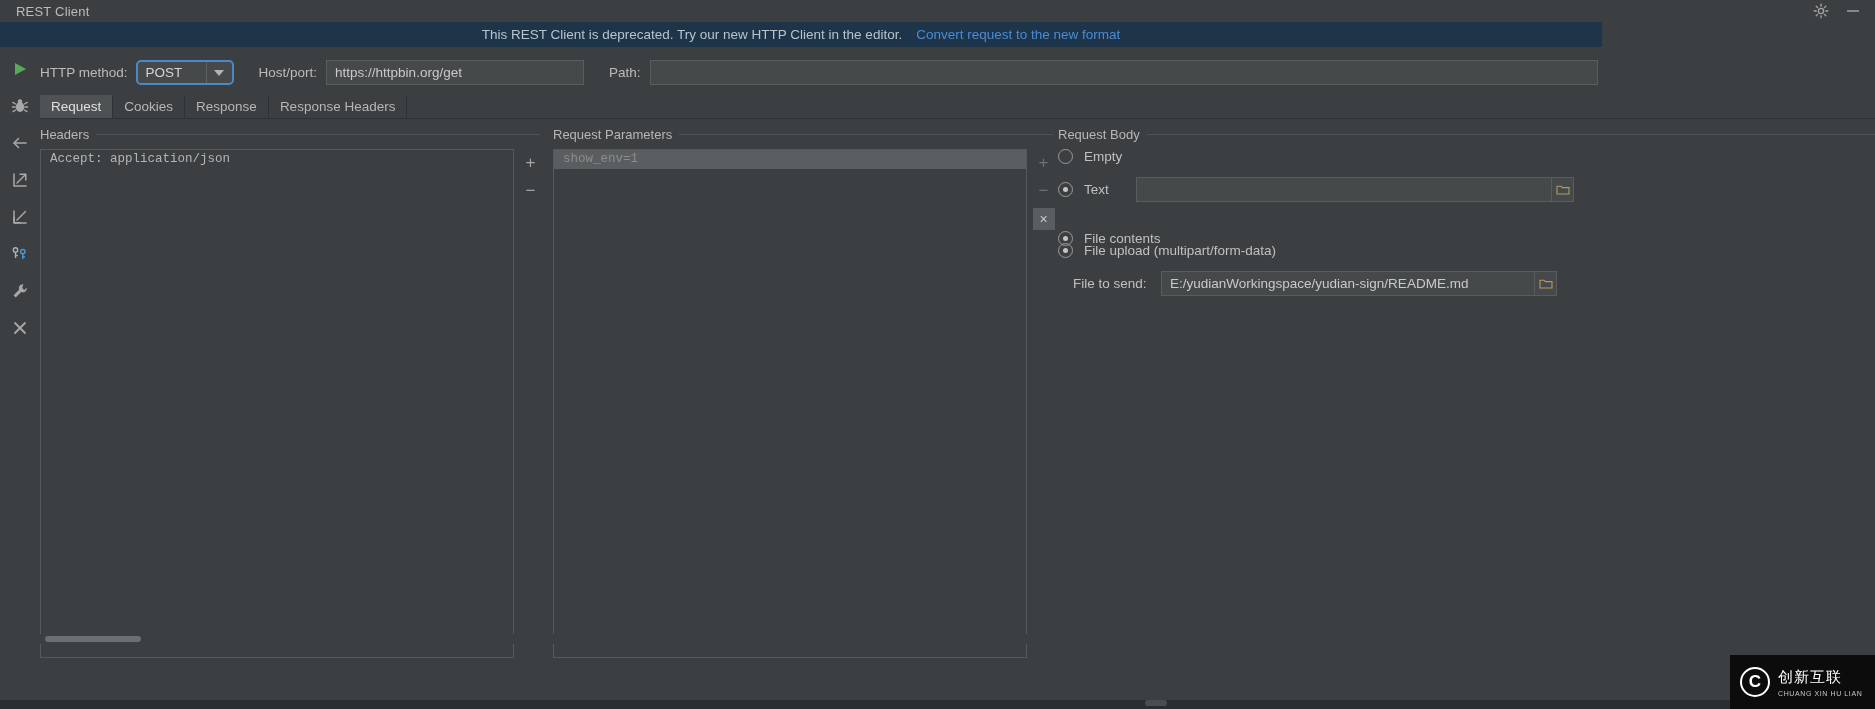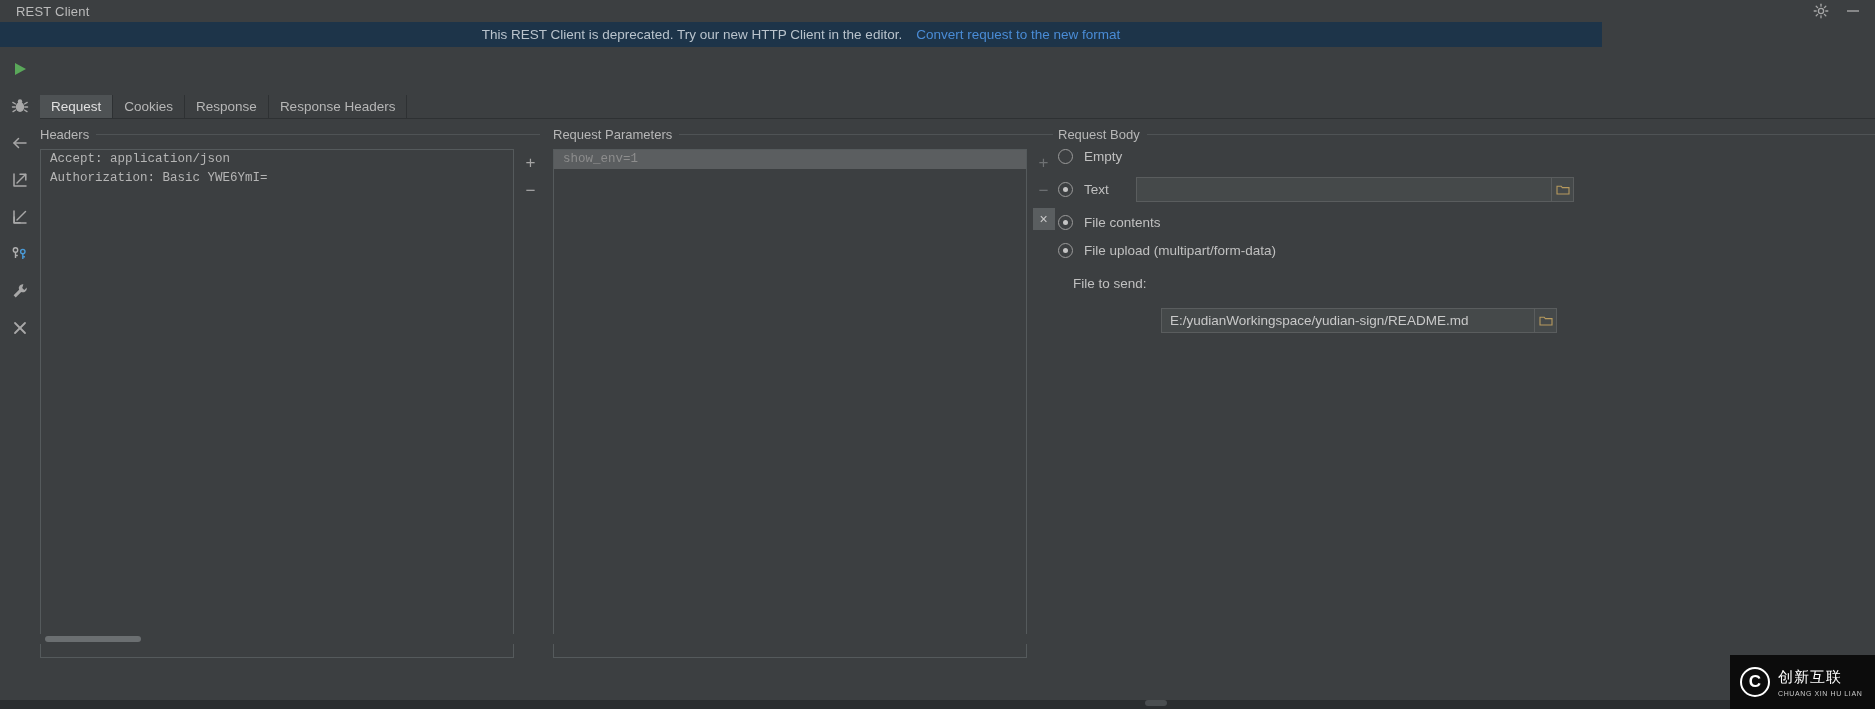--- a/index.html
+++ b/index.html
@@ -328,20 +328,37 @@
       <g stroke="#a8a8a8" stroke-width="1.8" stroke-linecap="round">
         <line x1="4" y1="4" x2="14" y2="14"></line>
           <line x1="14" y1="4" x2="4" y2="14"></line>
       </g>
     </svg>
   </div>
 </div>
 
 <div class="content">
 
+  <div class="req-line">
+    <span class="fld-label">HTTP method:</span>
+    <div class="combo">
+      <span class="combo-val">POST</span>
+      <span class="combo-arrow">
+          <span class="caret"></span>
+        </span>
+    </div>
+    <span class="fld-label" style="margin-left:25px;">Host/port:</span>
+    <div class="txtbox" id="host-port-input">
+      <span>https://httpbin.org/get</span>
+    </div>
+    <span class="fld-label" style="margin-left:25px;">Path:</span>
+    <div class="txtbox" id="path-input">
+      <span></span>
+    </div>
+  </div>
 
   <div class="tabs">
     <div class="tab active">
         <span>Request</span>
       </div>
     <div class="tab">
         <span>Cookies</span>
       </div>
     <div class="tab">
         <span>Response</span>
@@ -354,21 +371,20 @@
 
   <div class="panes">
 
     <div class="pane" id="headers-pane">
       <div class="pane-title">
         <span class="ttl">Headers</span>
         <span class="rule"></span>
       </div>
       <div class="listbox">
         <div class="list-row">Accept: application/json</div>
-        <div class="list-row">Authorization: Basic YWE6YmI=</div>
       </div>
       <div class="side-btns">
         <div class="sb">+</div>
         <div class="sb">−</div>
       </div>
     </div>
 
     <div class="pane" id="params-pane">
       <div class="pane-title">
         <span class="ttl">Request Parameters</span>
@@ -401,34 +417,34 @@
       </div>
       <div class="body-input-wrap" style="left:78px; top:50px; width:438px;">
         <span class="body-input-val"></span>
         <span class="browse-btn">
           <svg width="14" height="12" viewBox="0 0 14 12">
             <path d="M1 2.2h4.2l1.1 1.4H13V10H1z" fill="none" stroke="#b79a5e" stroke-width="1.1"></path>
           </svg>
         </span>
       </div>
 
-      <div class="radio-row" style="top:84px;">
+      <div class="radio-row" style="top:100px;">
         <span class="radio checked"></span>
         <span class="radio-label">File contents</span>
       </div>
 
       <div class="radio-row" style="top:112px;">
         <span class="radio checked"></span>
         <span class="radio-label">File upload (multipart/form-data)</span>
       </div>
 
       <div class="radio-row" style="top:145px; left:15px;">
         <span class="radio-label" style="margin-left:0;">File to send:</span>
       </div>
-      <div class="body-input-wrap" style="left:103px; top:144px; width:396px;margin-top:37px;">
+      <div class="body-input-wrap" style="left:103px; top:144px; width:396px;">
         <span class="body-input-val">E:/yudianWorkingspace/yudian-sign/README.md</span>
         <span class="browse-btn">
           <svg width="14" height="12" viewBox="0 0 14 12">
             <path d="M1 2.2h4.2l1.1 1.4H13V10H1z" fill="none" stroke="#b79a5e" stroke-width="1.1"></path>
           </svg>
         </span>
       </div>
     </div>
 
   </div>

